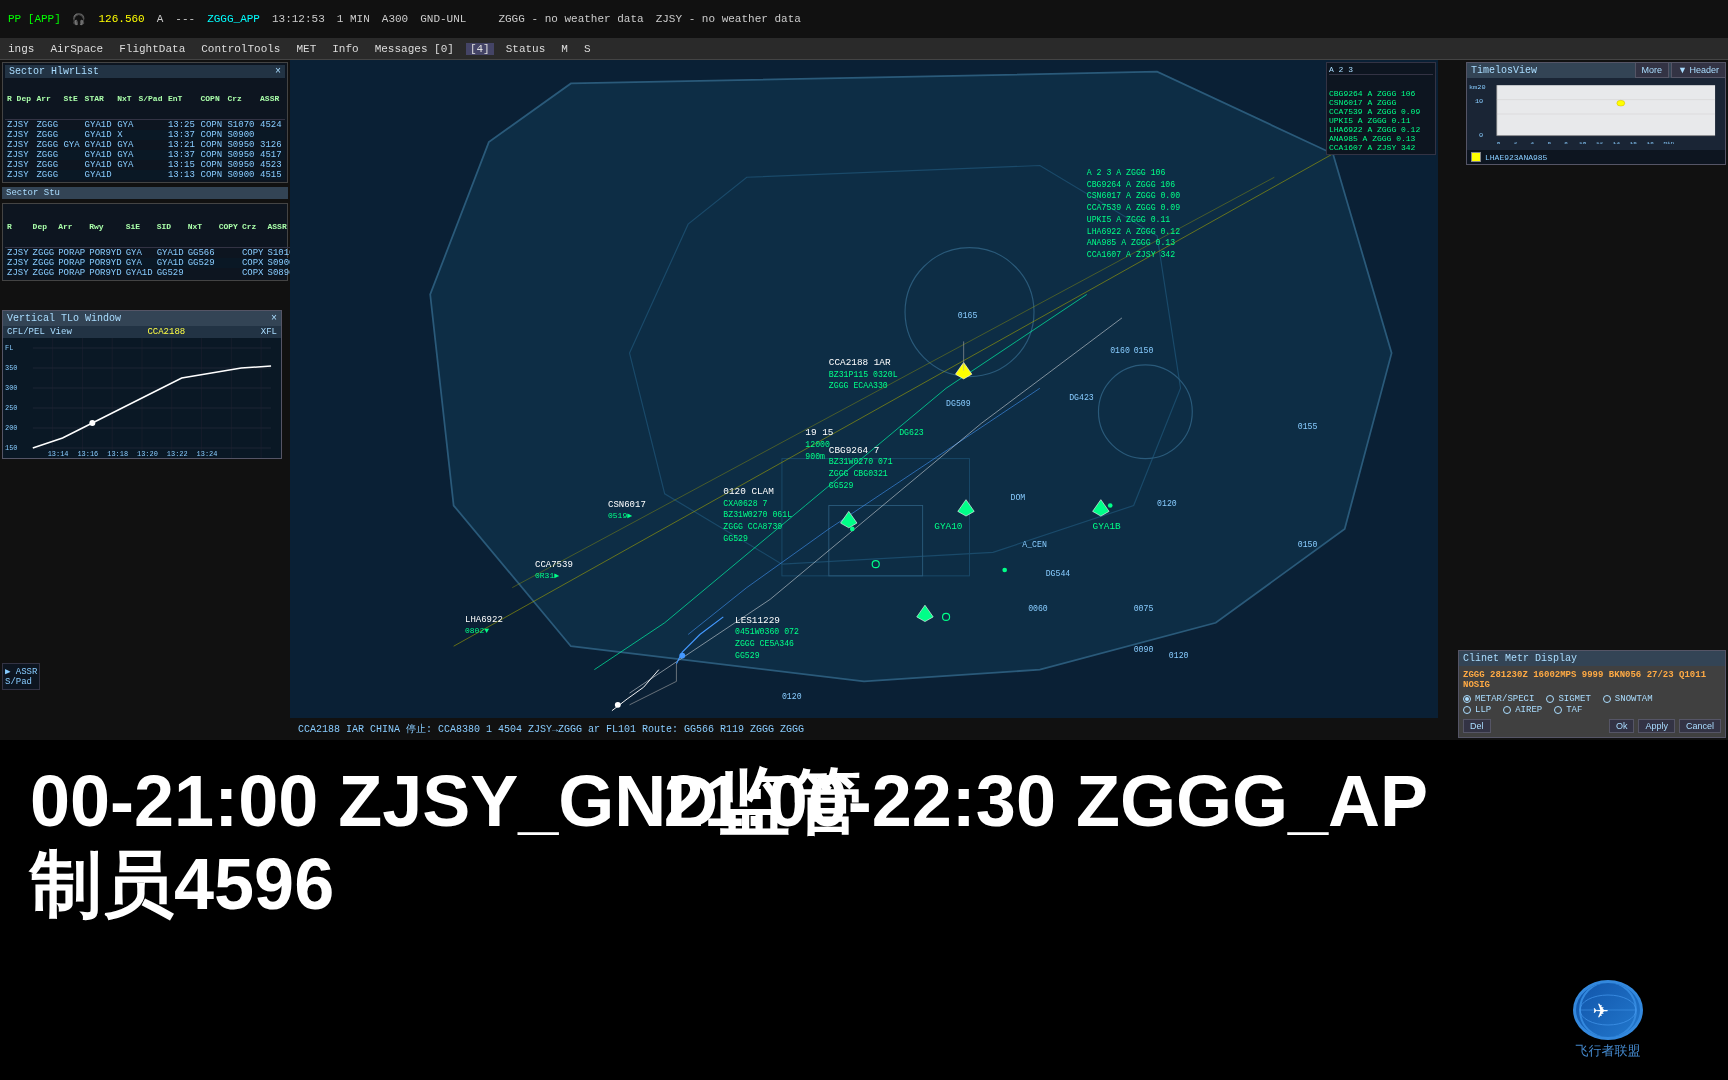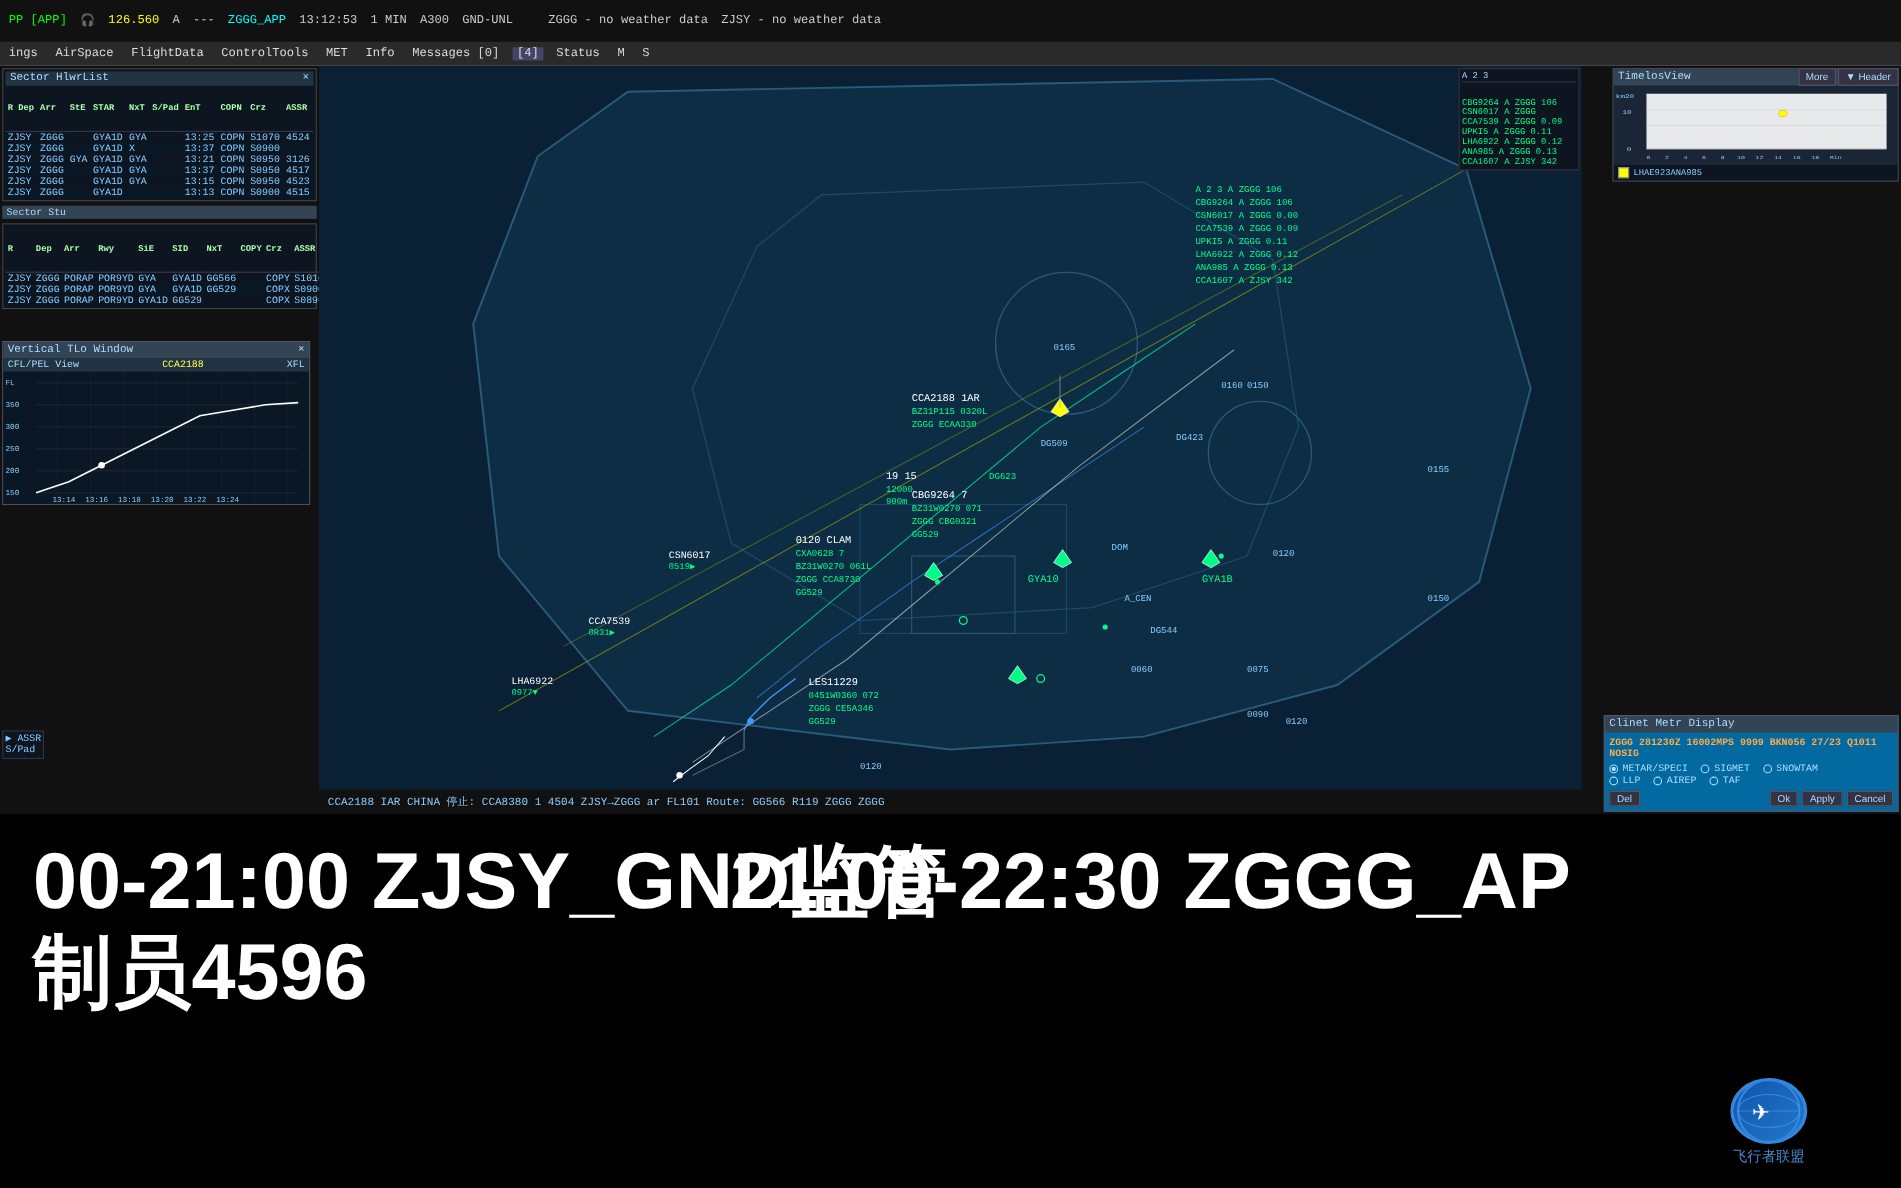--- a/index.html
+++ b/index.html
@@ -181,21 +181,21 @@
       width: 100%;
       height: 100%;
     }
 
     
     .weather-panel {
       position: absolute;
       bottom: 340px;
       right: 2px;
       width: 260px;
-      background: #0369a1;
+      background: #404040;
       border: 1px solid #556;
       z-index: 50;
       margin-left: 32px;
     }
     .weather-title {
       background: #334455;
       color: #aaddff;
       font-size: 10px;
       padding: 2px 4px;
     }
@@ -698,21 +698,21 @@
   <div class="acft-label" style="left:318px; top:440px;">
     <div class="callsign">CSN6017</div>
     <div class="data">0519▶</div>
   </div>
   <div class="acft-label" style="left:245px; top:500px;">
     <div class="callsign">CCA7539</div>
     <div class="data">0R31▶</div>
   </div>
   <div class="acft-label" style="left:175px; top:555px;">
     <div class="callsign">LHA6922</div>
-    <div class="data">0977▼</div>
+    <div class="data">0802▼</div>
   </div>
 </div>
 
 <div class="info-bar">
   <span>CCA2188 IAR CHINA 停止: CCA8380 1 4504 ZJSY→ZGGG ar FL101 Route: GG566 R119 ZGGG ZGGG</span>
 </div>
 
 <div class="right-panels">
 
   <div class="timelosview">

